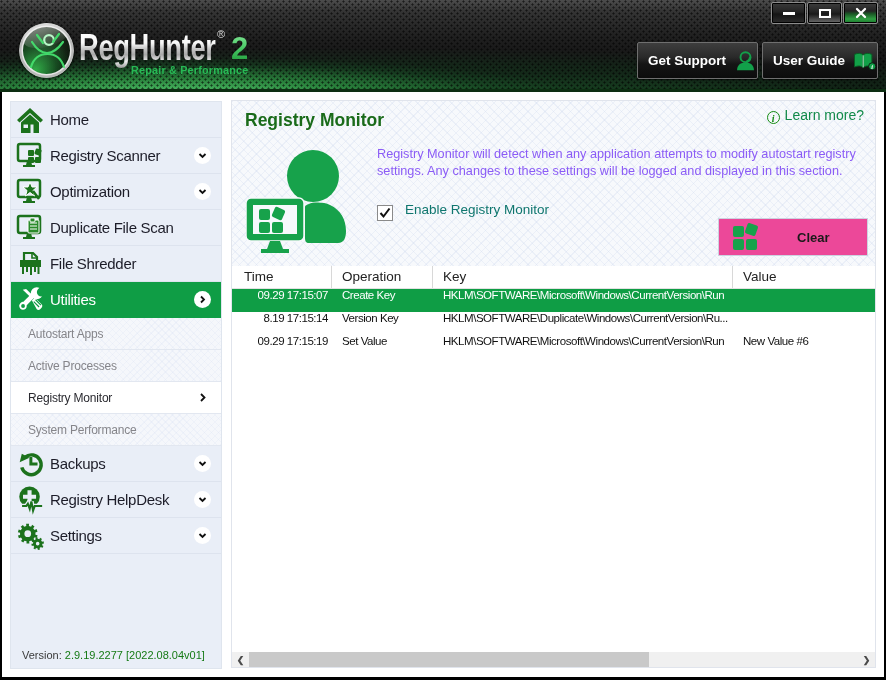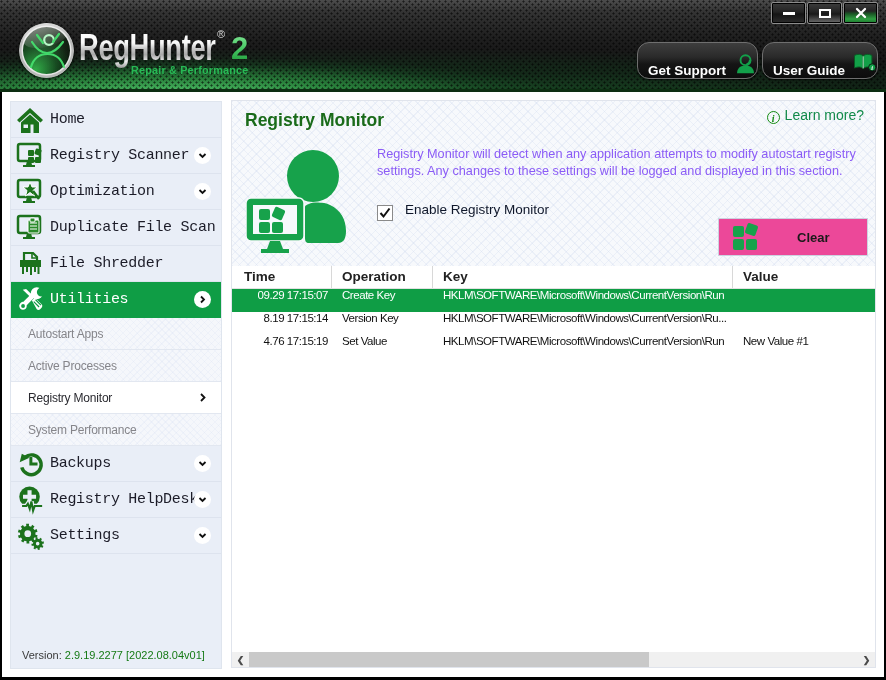--- a/index.html
+++ b/index.html
@@ -52,36 +52,36 @@
   background:linear-gradient(180deg,#3a3a3a 0%,#232323 45%,#141414 55%,#2c2c2c 100%);
   position:relative; box-shadow:0 0 0 1px #000 inset; color:#fff;
   display:flex; align-items:center; justify-content:center; font-weight:bold; font-size:13px;
 }
 .wbtn.max { background:linear-gradient(180deg,#3d3d3d 0%,#232323 45%,#191919 55%,#6e6e6e 100%); }
 .wbtn.close { background:linear-gradient(180deg,#3d3d3d 0%,#232323 40%,#1b5a26 55%,#2f9e41 80%,#1c7a2e 100%); }
 .wbtn .mini { width:12px; height:3px; background:#fff; }
 .wbtn .maxi { width:12px; height:9px; border:2px solid #fff; }
 
 
-.hbtn { position:absolute; top:42px; height:37px; border:1px solid #6f6f6f; border-radius:12px;
+.hbtn { position:absolute; top:42px; height:37px; border:1px solid #6f6f6f; border-radius:2px;
   background:linear-gradient(180deg,#3e3e3e 0%,#2a2a2a 40%,#151515 60%,#0c0c0c 100%);
   color:#fff; font-weight:bold; font-size:13.5px; white-space:nowrap;
-  display:flex; align-items:flex-end; box-shadow:0 1px 2px rgba(0,0,0,0.7);
+  display:flex; align-items:center; box-shadow:0 1px 2px rgba(0,0,0,0.7);
 }
 .hbtn.support { left:637px; width:121px; }
 .hbtn.guide { left:762px; width:116px; }
 .hbtn span { margin-left:10px; }
 .hbtn svg { margin-left:8px; }
 
 
 .mainarea { position:absolute; left:2px; top:92px; width:882px; height:585px; background:#fff; }
 
 
 .sidebar { position:absolute; left:8px; top:9px; width:212px; height:568px; background:#e9eef7; border:1px solid #dfe5ee; }
-.mitem { position:relative; height:36px; border-bottom:1px solid #dde3ee; display:flex; align-items:center; font-size:15px; letter-spacing:-0.3px; color:#1c1c28;font-family:Liberation Mono, monospace; }
+.mitem { position:relative; height:36px; border-bottom:1px solid #dde3ee; display:flex; align-items:center; font-size:15px; letter-spacing:-0.3px; color:#1c1c28; }
 .mitem .micon { width:28px; height:28px; margin:0 6px 0 5px; display:flex; align-items:center; justify-content:center; }
 .mitem .chev { position:absolute; right:10px; width:17px; height:17px; border-radius:50%; background:#fff; display:flex; align-items:center; justify-content:center; }
 .mitem.sel { background:#0f9d45; color:#fff; border-bottom:1px solid #0f9d45; }
 .subitem { position:relative; height:32px; display:flex; align-items:center; font-size:12px; letter-spacing:-0.2px; color:#85858a; padding-left:17px;
   border-bottom:1px solid #e2e7f0;
   background-color:#f5f7fb;
   background-image:
     repeating-linear-gradient(45deg, rgba(205,216,240,0.18) 0 1px, transparent 1px 5px),
     repeating-linear-gradient(-45deg, rgba(205,216,240,0.18) 0 1px, transparent 1px 5px);
 }
@@ -96,30 +96,30 @@
   background-image:
     repeating-linear-gradient(45deg, rgba(200,212,236,0.26) 0 1px, transparent 1px 6px),
     repeating-linear-gradient(-45deg, rgba(200,212,236,0.26) 0 1px, transparent 1px 6px);
 }
 .ctitle { position:absolute; left:13px; top:9px; font-size:17.5px; font-weight:bold; color:#1a6b1a; }
 .learn { position:absolute; right:11px; top:6px; font-size:14px; color:#128a4a; }
 .learn .i { display:inline-block; width:13px; height:13px; border:1.5px solid #128a12; border-radius:50%; color:#128a12; text-align:center; font-size:10px; line-height:13px; font-weight:bold; font-family:"Liberation Serif",serif; font-style:italic; vertical-align:-2px; margin-right:5px; }
 .bigicon { position:absolute; left:14px; top:48px; }
 .desc { position:absolute; left:145px; top:45px; width:500px; font-size:12.7px; color:#8b5cf6; line-height:16.5px; }
 .cb { position:absolute; left:145px; top:104px; width:16px; height:16px; background:#fff; border:1px solid #8a8a8a; display:flex; align-items:center; justify-content:center; }
-.cblabel { position:absolute; left:173px; top:101px; font-size:13.5px; color:#0f172a; }
+.cblabel { position:absolute; left:173px; top:101px; font-size:13.5px; color:#0f766e; }
 .clearbtn { position:absolute; left:486px; top:117px; width:150px; height:38px; background:#ec4899; border:1px solid #ccd3e0;
   display:flex; align-items:center; }
 .clearbtn .txt { position:absolute; left:78px; font-size:13px; font-weight:bold; color:#1a1a1a; }
 .clearbtn svg { margin-left:11px; }
 
 
 .tbl { position:absolute; left:0px; top:165px; width:643px; }
 .thead { display:flex; height:23px; border-bottom:1px solid #e2e2e2; background:#fff; font-size:13.5px; color:#222; }
-.thead div { padding-left:10px; line-height:22px; border-right:1px solid #d8d8d8;font-weight:bold; }
+.thead div { padding-left:10px; line-height:22px; border-right:1px solid #d8d8d8; }
 .trow { display:flex; height:23px; font-size:11.5px; color:#111; align-items:flex-start; background:#fff; white-space:nowrap; letter-spacing:-0.45px; }
 .trow div { overflow:hidden; }
 .trow.sel { background:#0f9d45; color:#fff; }
 .c1 { width:100px; text-align:right; padding-right:4px; }
 .c2 { width:101px; padding-left:10px; }
 .c3 { width:300px; padding-left:10px; }
 .c4 { width:140px; padding-left:10px; }
 .thead .c1 { text-align:left; padding-left:12px; }
 
 
@@ -357,28 +357,28 @@
           </div>
         <div class="trow sel">
             <div class="c1">09.29 17:15:07</div>
             <div class="c2">Create Key</div>
             <div class="c3">HKLM\SOFTWARE\Microsoft\Windows\CurrentVersion\Run</div>
             <div class="c4"></div>
           </div>
         <div class="trow">
             <div class="c1">8.19 17:15:14</div>
             <div class="c2">Version Key</div>
-            <div class="c3">HKLM\SOFTWARE\Microsoft\Windows\CurrentVersion\Ru...</div>
+            <div class="c3">HKLM\SOFTWARE\Duplicate\Windows\CurrentVersion\Ru...</div>
             <div class="c4"></div>
           </div>
         <div class="trow">
-            <div class="c1">4.76 17:15:19</div>
+            <div class="c1">09.29 17:15:19</div>
             <div class="c2">Set Value</div>
             <div class="c3">HKLM\SOFTWARE\Microsoft\Windows\CurrentVersion\Run</div>
-            <div class="c4">New Value #1</div>
+            <div class="c4">New Value #6</div>
           </div>
       </div>
       <div class="hscroll">
         <div class="arrow">❮</div>
         <div class="thumb"></div>
         <div class="track"></div>
         <div class="arrow aright">❯</div>
       </div>
     </div>
   </div>

